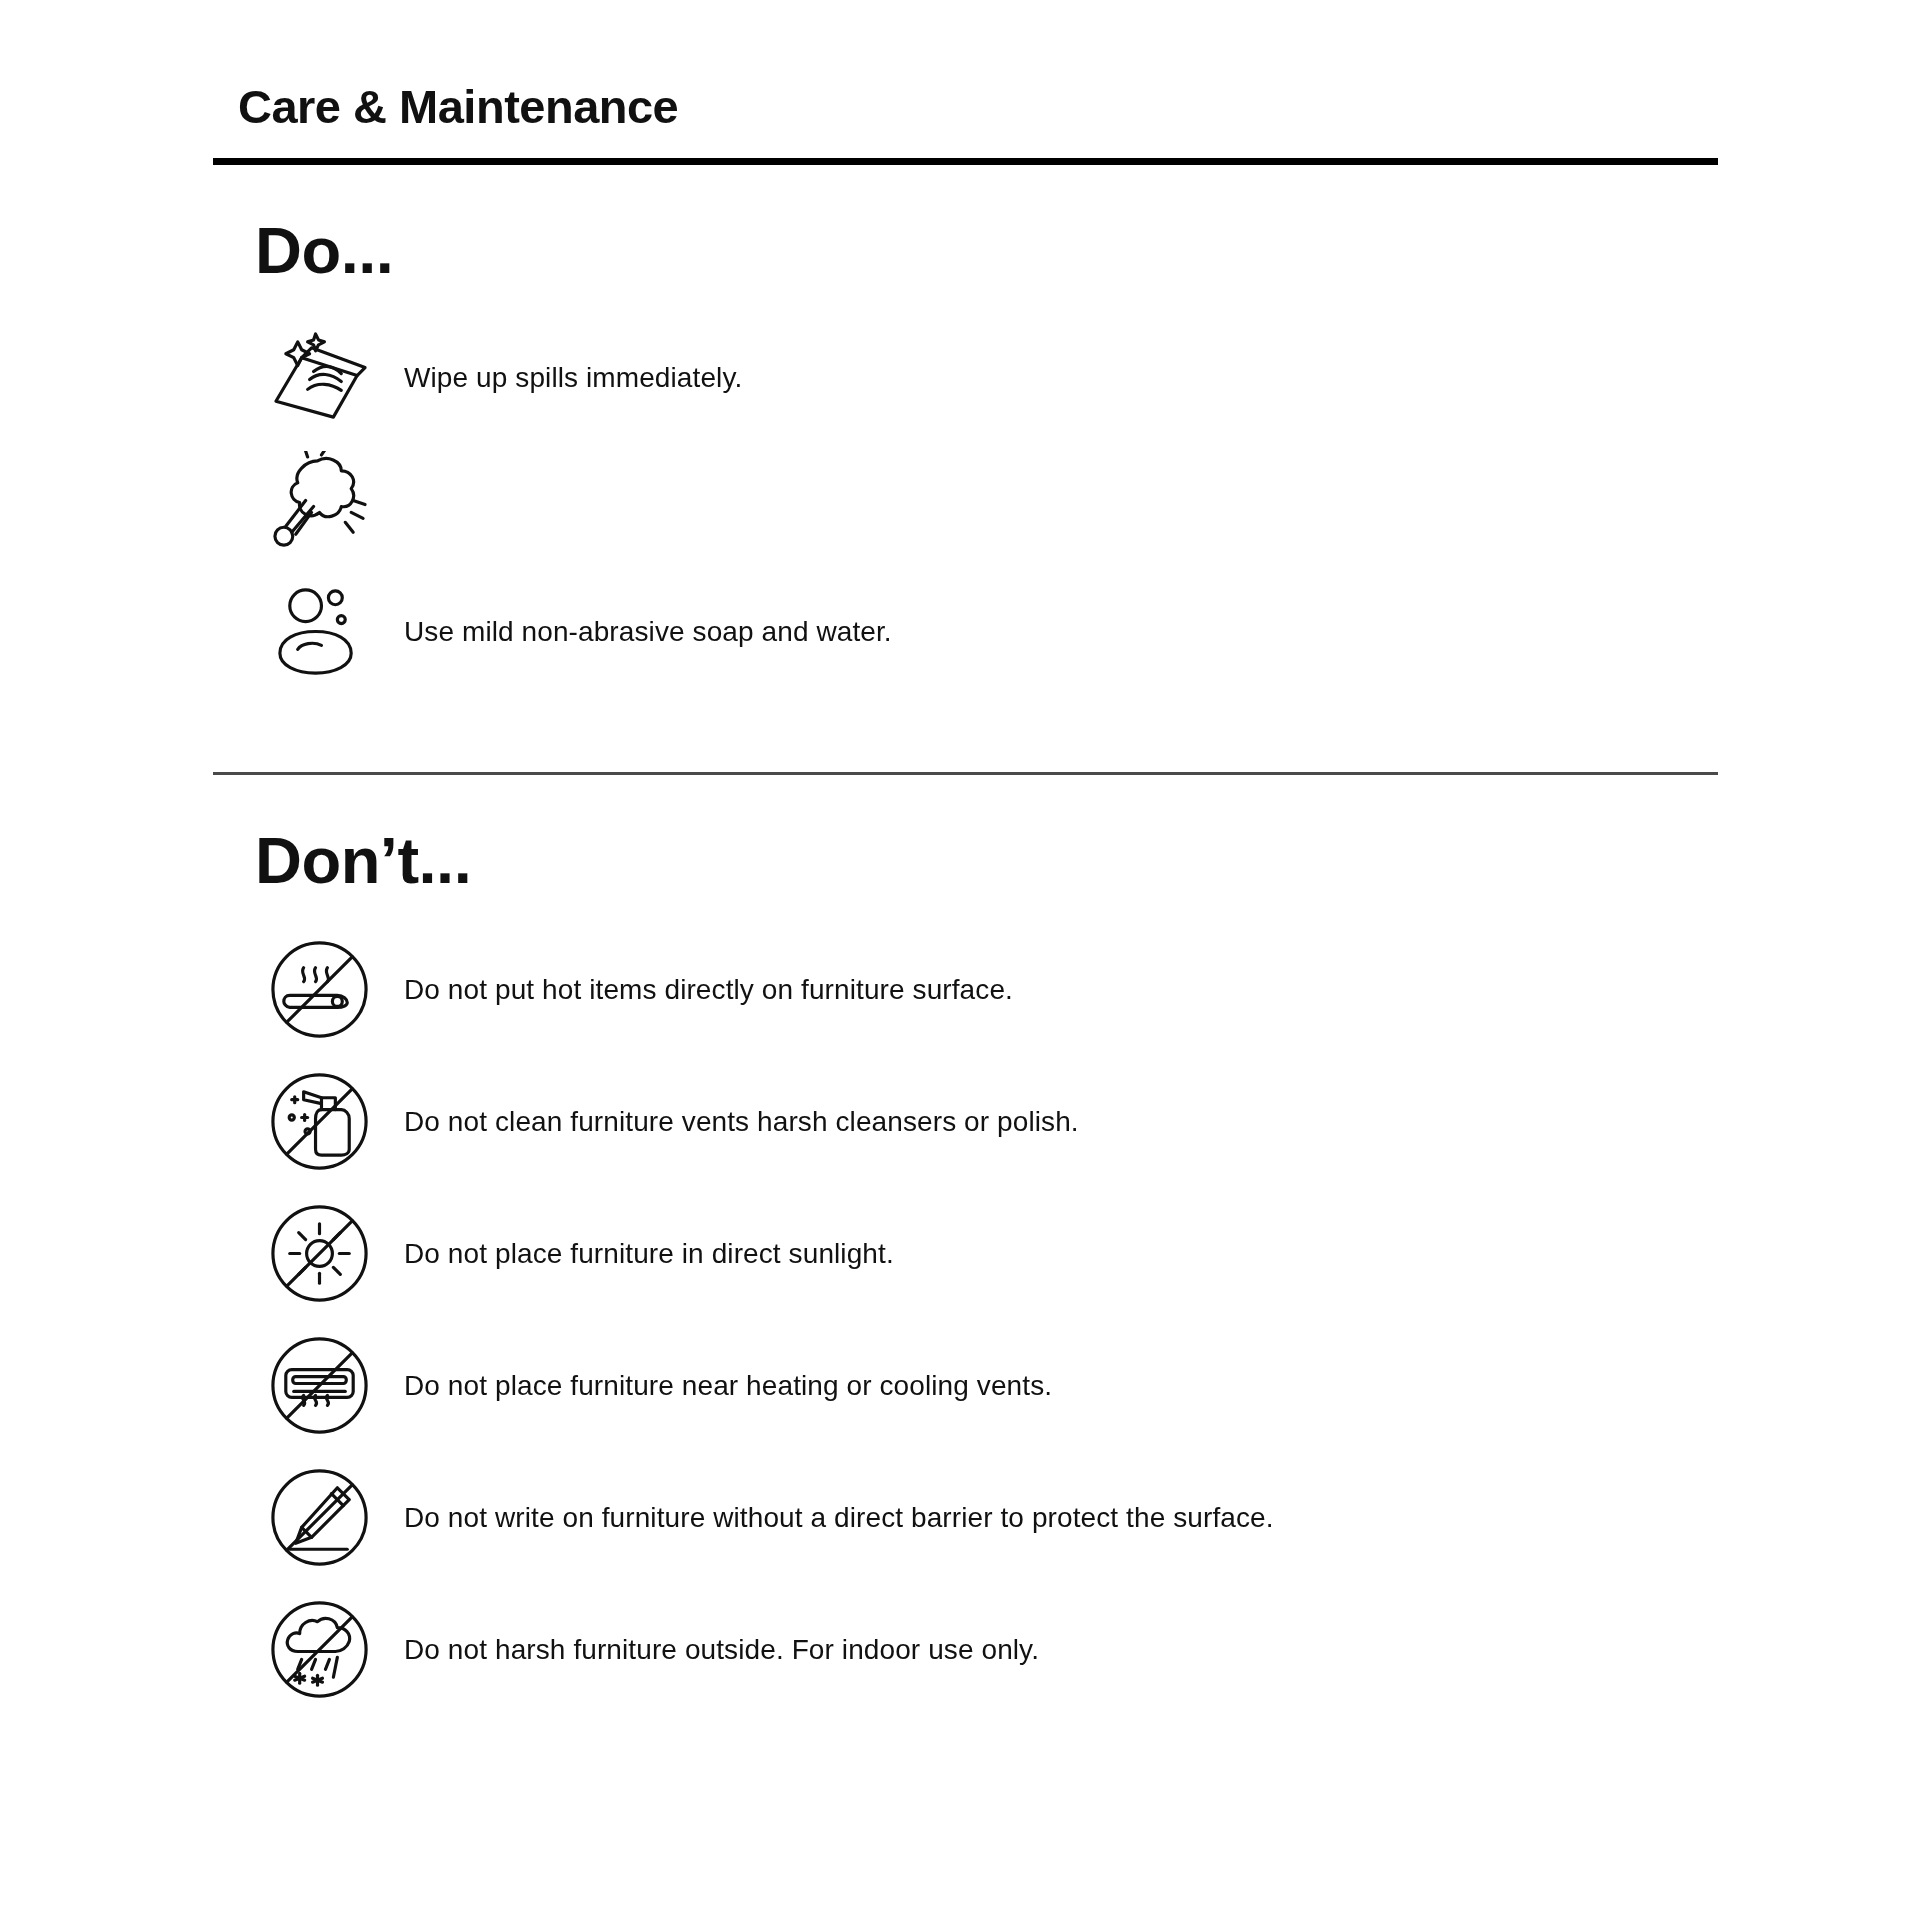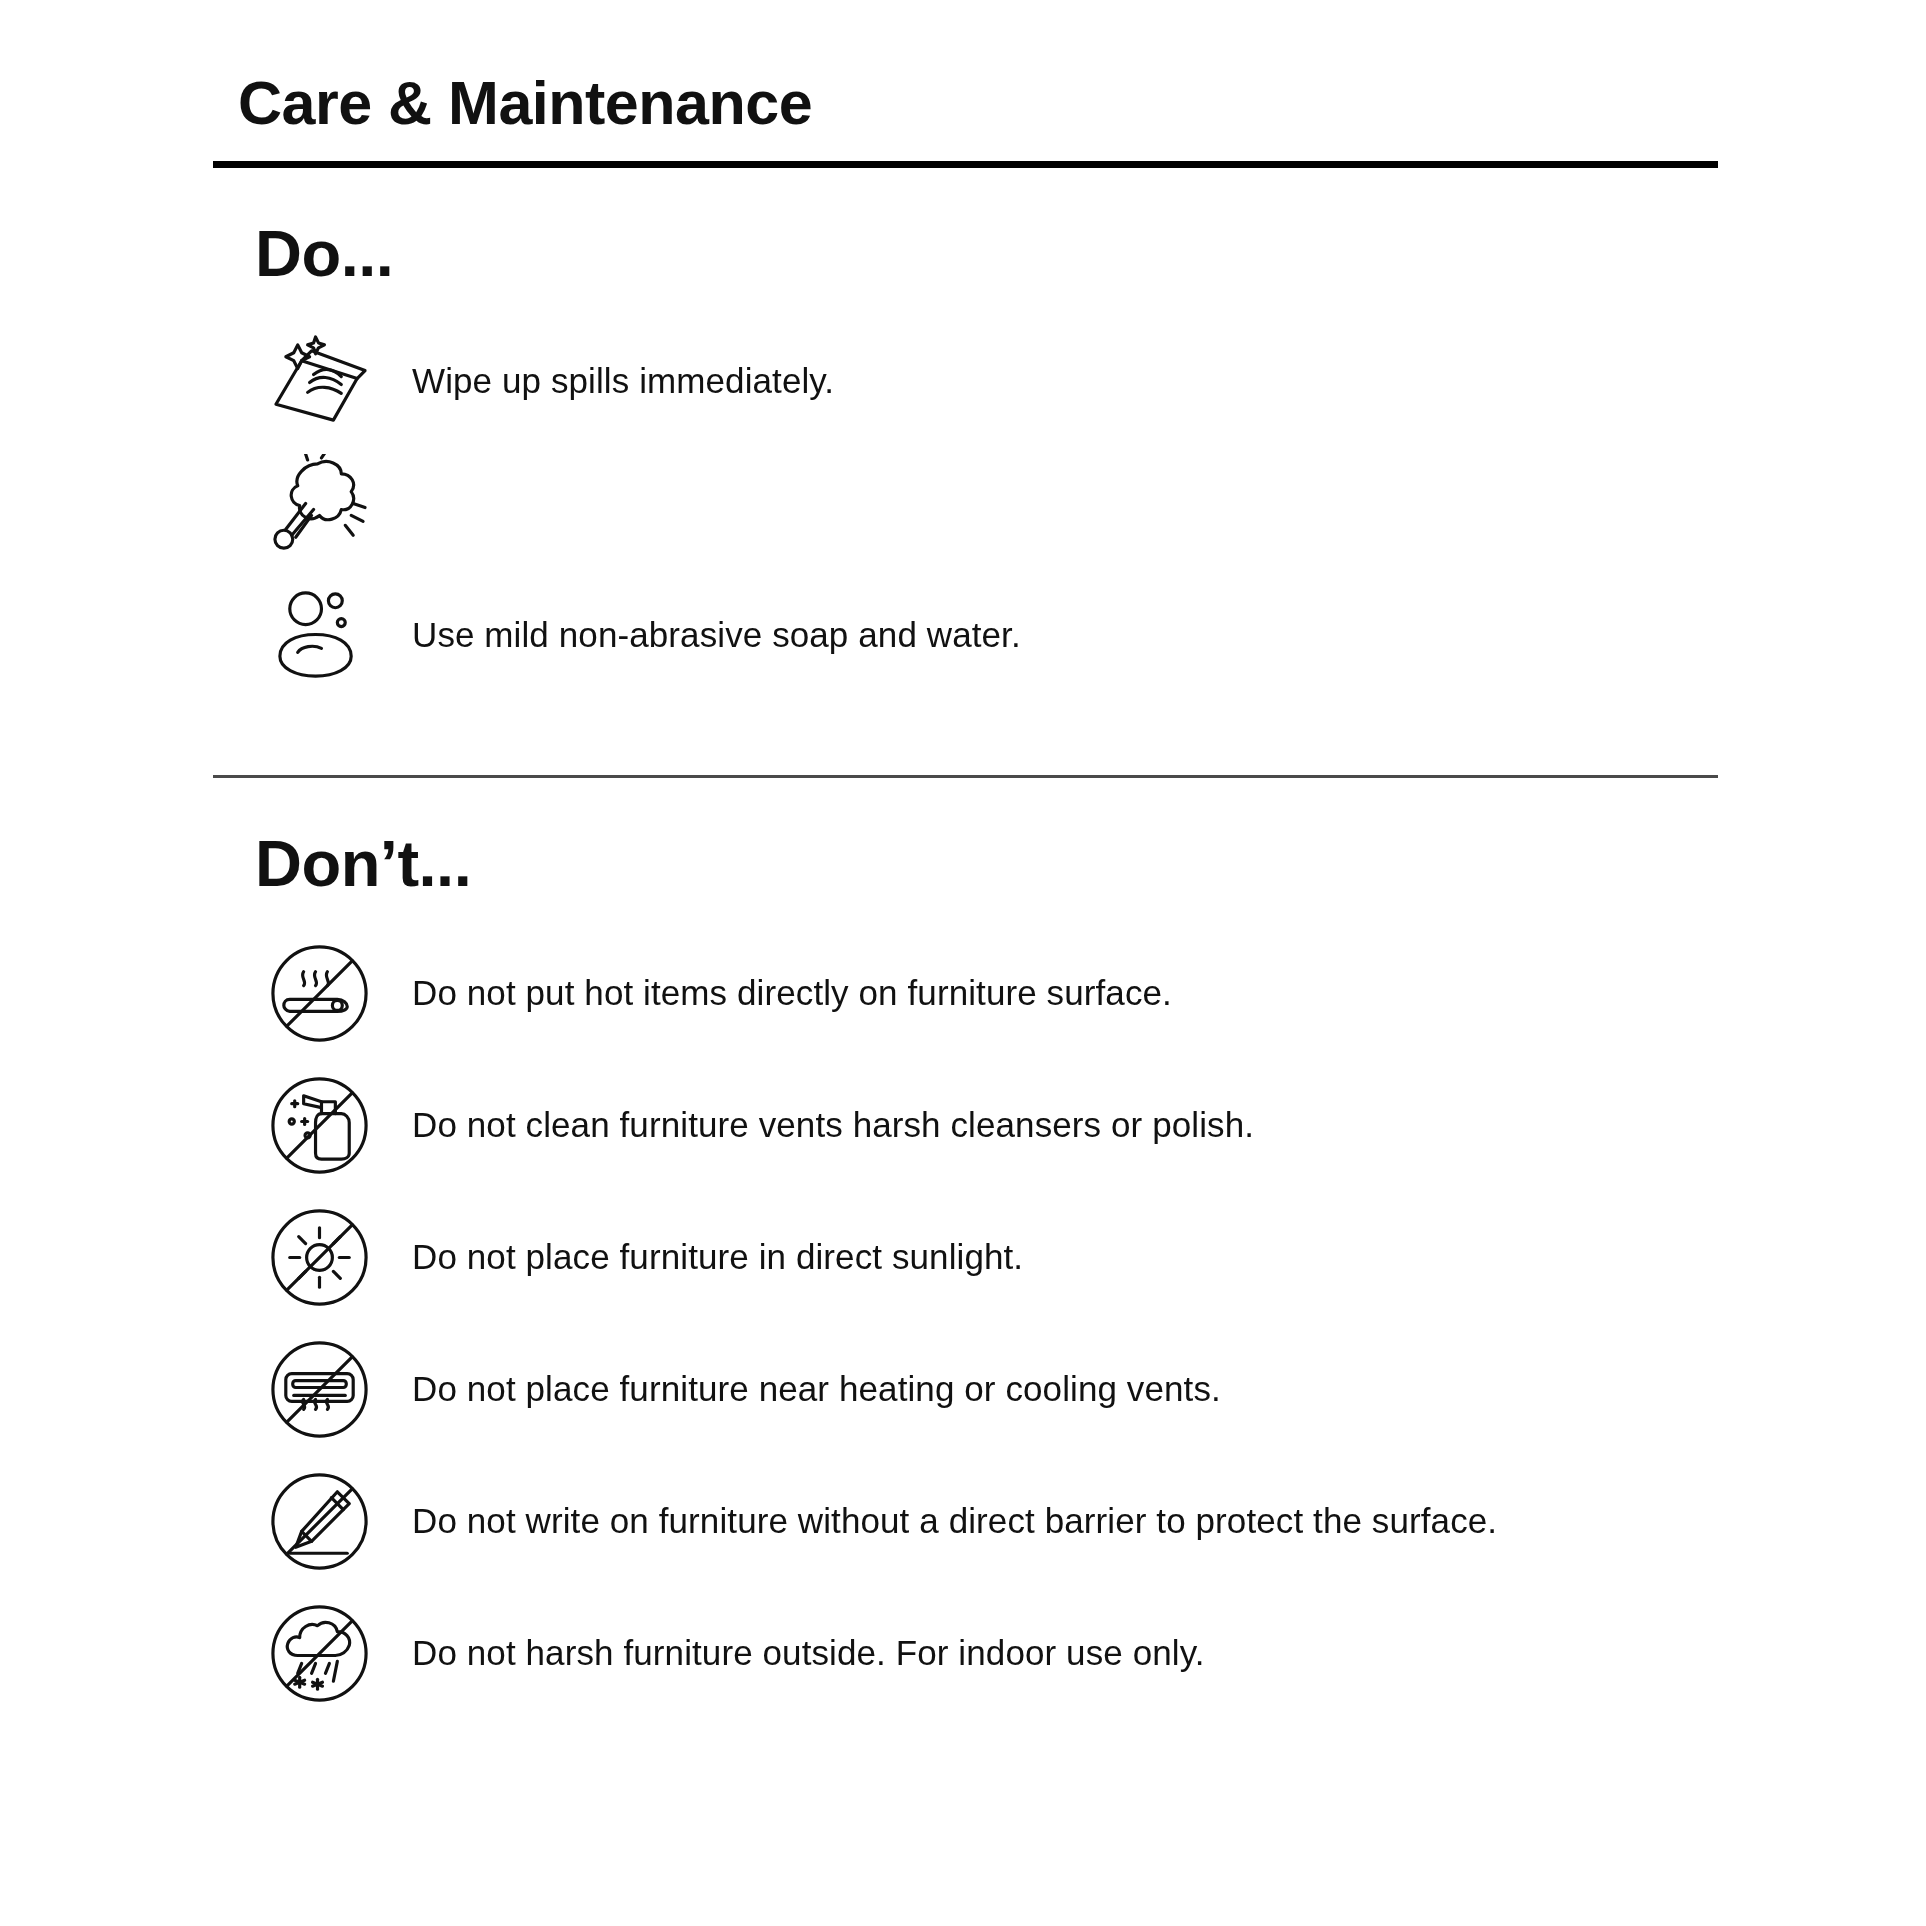--- a/index.html
+++ b/index.html
@@ -17,24 +17,24 @@
   .page {
     position: relative;
     width: 1927px;
     height: 1927px;
     box-sizing: border-box;
     padding: 59px 0 0 0;
   }
 
   
   .title {
-    font-size: 61px;
+    font-size: 47px;
     font-weight: bold;
     letter-spacing: -0.5px;
-    margin: 10px 0 0 238px;
+    margin: 22px 0 0 238px;
     line-height: 1.12;
   }
   .rule-thick {
     height: 7px;
     background: #000000;
     margin: 24px 0 0 213px;
     width: 1505px;
   }
   .rule-thin {
     height: 3px;
@@ -63,24 +63,24 @@
   }
   .row-icon {
     width: 129px;
     min-width: 129px;
     height: 109px;
     display: flex;
     align-items: center;
     justify-content: center;
   }
   .row-text {
-    font-size: 35px;
+    font-size: 28px;
     line-height: 1.25;
     color: #111111;
-    margin-left: 28px;
+    margin-left: 20px;
     letter-spacing: 0.1px;
   }
 
   .do-list .row { min-height: 127px; }
   .dont-list .row { min-height: 132px; }
 
   .spacer-do { height: 77px; }
 
   svg { display: block; }
 </style>

